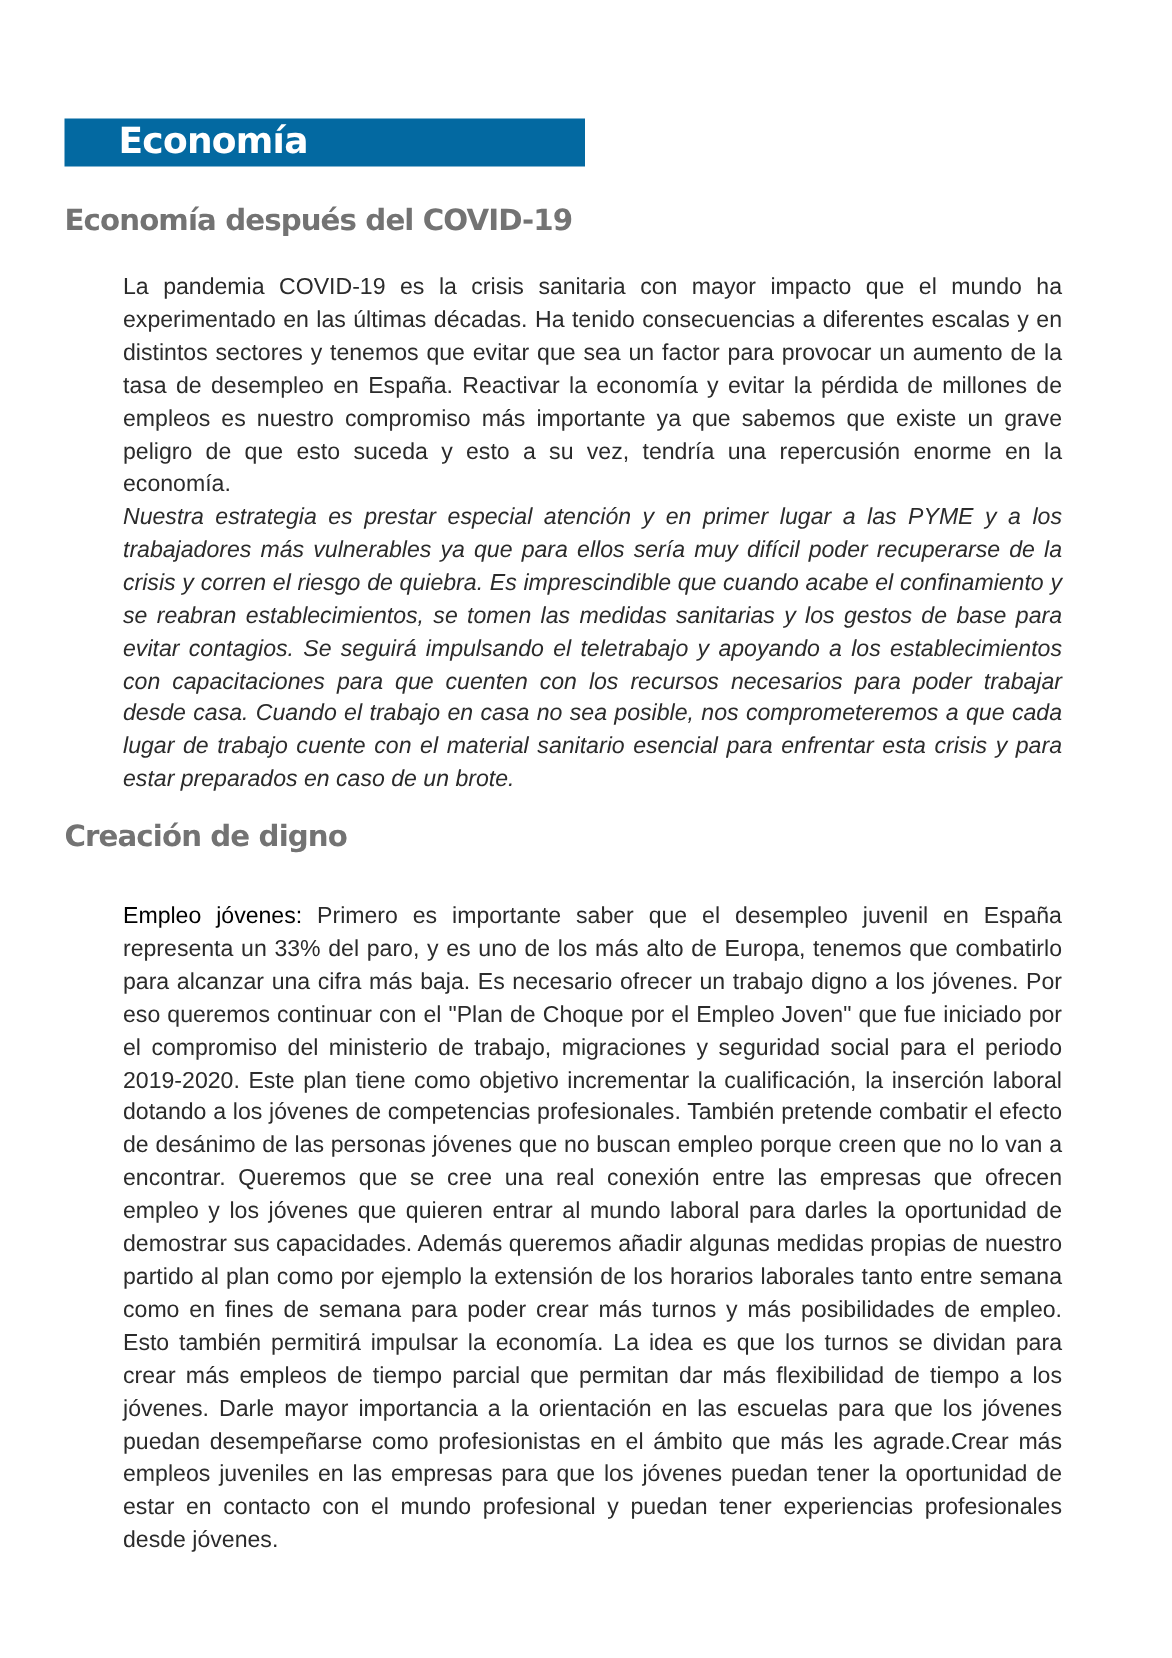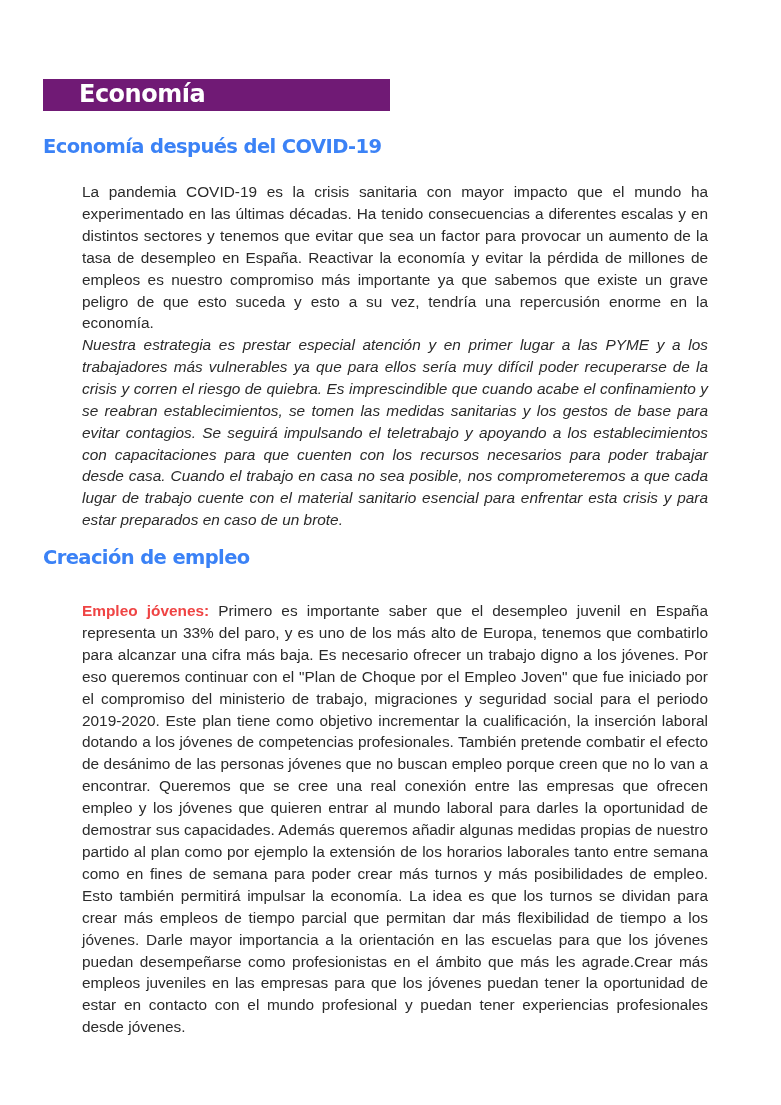--- a/index.html
+++ b/index.html
@@ -13,71 +13,71 @@
       position: relative;
       overflow: hidden;
       font-family: "Liberation Sans", sans-serif;
     }
     .section-banner {
       position: absolute;
       left: 43px;
       top: 79px;
       width: 347px;
       height: 32px;
-      background: #701a75;
+      background: #0369a1;
     }
     .section-banner span {
       position: absolute;
       left: 36px;
       top: 1px;
       font-family: "DejaVu Sans", sans-serif;
       font-weight: bold;
       font-size: 24px;
       color: #ffffff;
       letter-spacing: -0.5px;
     }
     .subheading {
       position: absolute;
       left: 43px;
       font-family: "DejaVu Sans", sans-serif;
       font-weight: bold;
       font-size: 19.5px;
-      color: #3b82f6;
+      color: #737373;
       letter-spacing: -0.6px;
       margin: 0;
     }
     #h-covid { top: 135px; }
     #h-empleo { top: 546px; }
     .body-text {
       position: absolute;
       left: 78px;
       width: 626px;
       font-family: "Liberation Sans", sans-serif;
       font-size: 15.4px;
       line-height: 21.9px;
       color: #2b2b2b;
       text-align: justify;
       margin: 4px;
     }
     #p1 { top: 177px; }
     #p2 { top: 330px; font-style: italic; }
     #p3 { top: 596px; }
     .label-strong {
-      color: #ef4444;
-      font-weight: bold;
+      color: #000000;
+      font-weight: normal;
     }
   </style>
 </head>
 <body>
 
 <div class="section-banner">
   <span>Economía</span>
 </div>
 
 <h2 class="subheading" id="h-covid">Economía después del COVID-19</h2>
 
 <p class="body-text" id="p1">La pandemia COVID-19 es la crisis sanitaria con mayor impacto que el mundo ha experimentado en las últimas décadas. Ha tenido consecuencias a diferentes escalas y en distintos sectores y tenemos que evitar que sea un factor para provocar un aumento de la tasa de desempleo en España. Reactivar la economía y evitar la pérdida  de millones de empleos es nuestro compromiso más importante ya que sabemos que existe un grave peligro de que esto suceda y esto a su vez, tendría una repercusión enorme en la economía.</p>
 
 <p class="body-text" id="p2">Nuestra estrategia es prestar especial atención y en primer lugar a las PYME y a los trabajadores más vulnerables ya que para ellos sería muy difícil poder recuperarse de la crisis y corren el riesgo de quiebra. Es imprescindible que cuando acabe el confinamiento y se reabran establecimientos, se tomen las medidas sanitarias y los gestos de base para evitar contagios. Se seguirá impulsando el teletrabajo y apoyando a los establecimientos con capacitaciones para que cuenten con los recursos necesarios para poder trabajar desde casa. Cuando el trabajo en casa no sea posible, nos comprometeremos a que cada lugar de trabajo cuente con el material sanitario esencial para enfrentar esta crisis y para estar preparados en caso de un brote.</p>
 
-<h2 class="subheading" id="h-empleo">Creación de empleo</h2>
+<h2 class="subheading" id="h-empleo">Creación de digno</h2>
 
 <p class="body-text" id="p3"><span class="label-strong">Empleo jóvenes:</span><span> Primero es importante saber que el desempleo juvenil en España representa un 33% del paro, y es uno de los más alto de Europa, tenemos que combatirlo para alcanzar una cifra más baja. Es necesario ofrecer un trabajo digno a los jóvenes. Por eso queremos continuar con el "Plan de Choque por el Empleo Joven" que fue iniciado por el compromiso del ministerio de trabajo, migraciones y seguridad social para el periodo 2019-2020. Este plan tiene como objetivo incrementar la cualificación, la inserción laboral dotando a los jóvenes de competencias profesionales. También pretende combatir el efecto de desánimo de las personas jóvenes que no buscan empleo porque creen que no lo van a encontrar. Queremos que se cree una real conexión entre las empresas que ofrecen empleo y los jóvenes que quieren entrar al mundo laboral para darles la oportunidad de demostrar sus capacidades. Además queremos añadir algunas medidas propias de nuestro partido al plan como por ejemplo la extensión de los horarios laborales tanto entre semana como en fines de semana para poder crear más turnos y más posibilidades de empleo. Esto también permitirá impulsar la economía. La idea es que los turnos se dividan para crear más empleos de tiempo parcial que permitan dar más flexibilidad de tiempo a los jóvenes. Darle mayor importancia a la orientación en las escuelas para que los jóvenes puedan desempeñarse como profesionistas en el ámbito que más les agrade.Crear más empleos juveniles en las empresas para que los jóvenes puedan tener la oportunidad de estar en contacto con el mundo profesional y puedan tener experiencias profesionales desde jóvenes.</span></p>
 
 </body></html>

